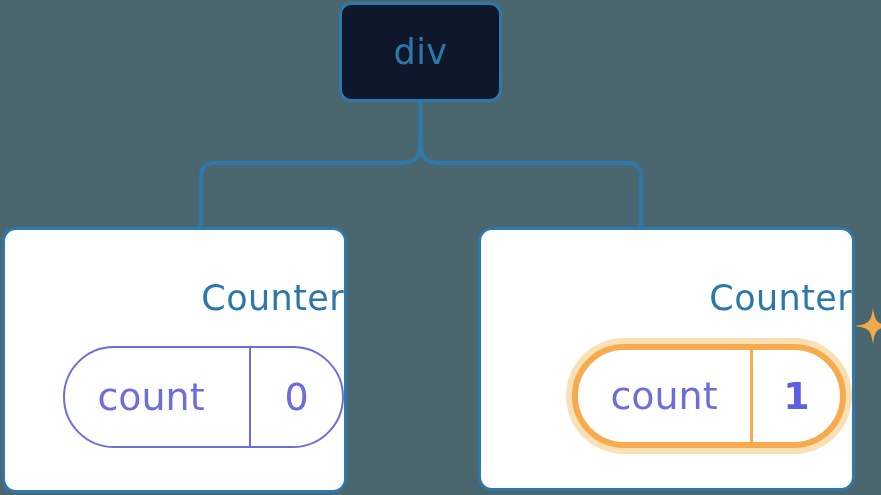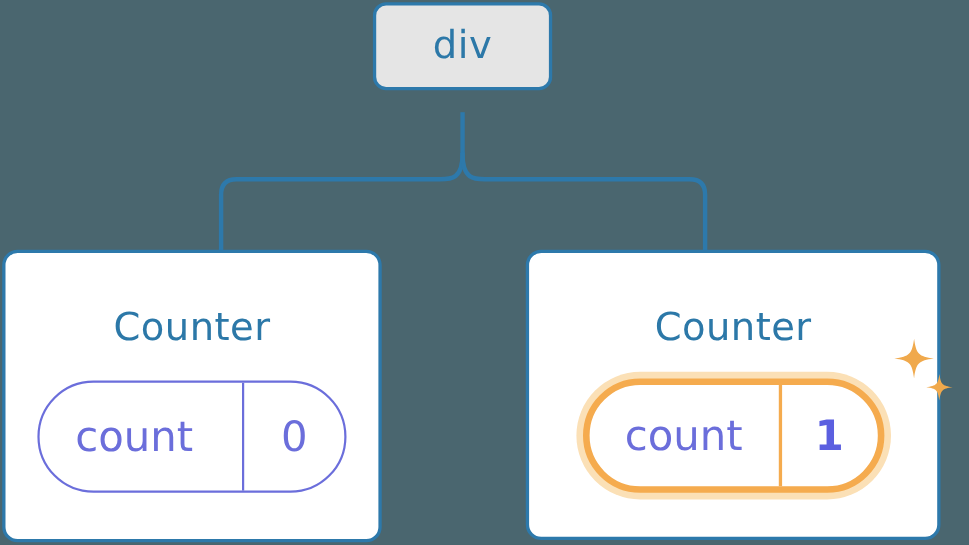--- a/index.html
+++ b/index.html
@@ -26,22 +26,22 @@
     height: 495px;
     pointer-events: none;
   }
 
   
   .root-node {
     position: absolute;
     left: 339px;
     top: 2px;
     width: 163px;
-    height: 80px;
-    background: #e5e5e5;
+    height: 100px;
+    background: #0f172a;
     border: 3px solid #2d79ab;
     border-radius: 12px;
     box-sizing: border-box;
     display: flex;
     align-items: center;
     justify-content: center;
   }
   .root-label {
     color: #2c78a8;
     font-size: 35px;
@@ -51,21 +51,21 @@
 
   
   .card {
     position: absolute;
     background: #ffffff;
     border: 3px solid #2d79ab;
     border-radius: 14px;
     box-sizing: border-box;
     display: flex;
     flex-direction: column;
-    align-items: center;
+    align-items: flex-end;
   }
   .card.left  { left: 2px;   top: 227px; width: 345px; height: 266px; }
   .card.right { left: 478px; top: 227px; width: 377px; height: 264px; }
 
   .card-title {
     color: #2c78a8;
     font-size: 35px;
     line-height: 1;
     letter-spacing: 0.4px;
     margin-top: 51px;

